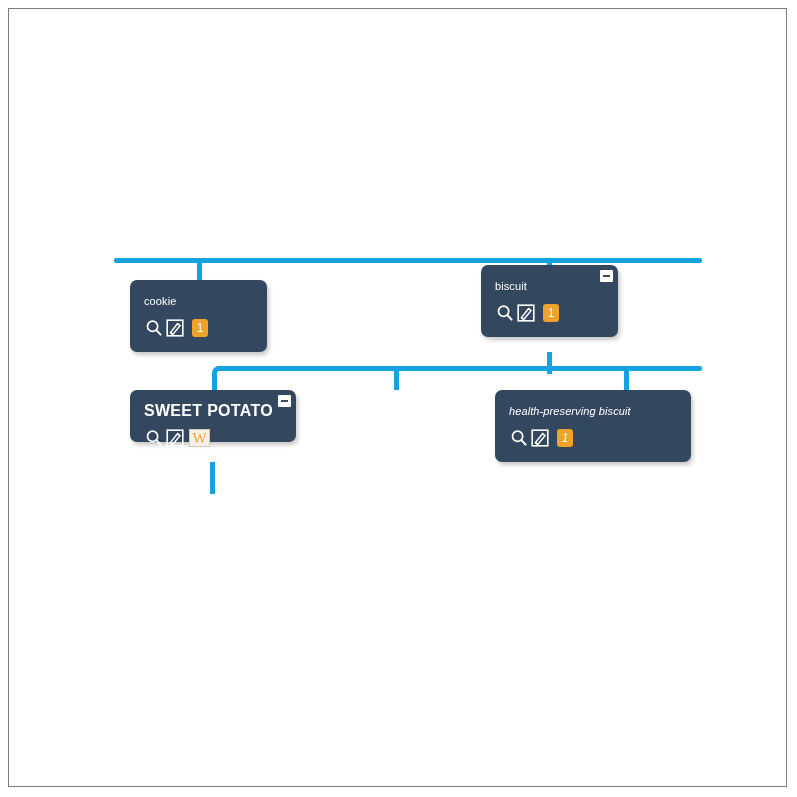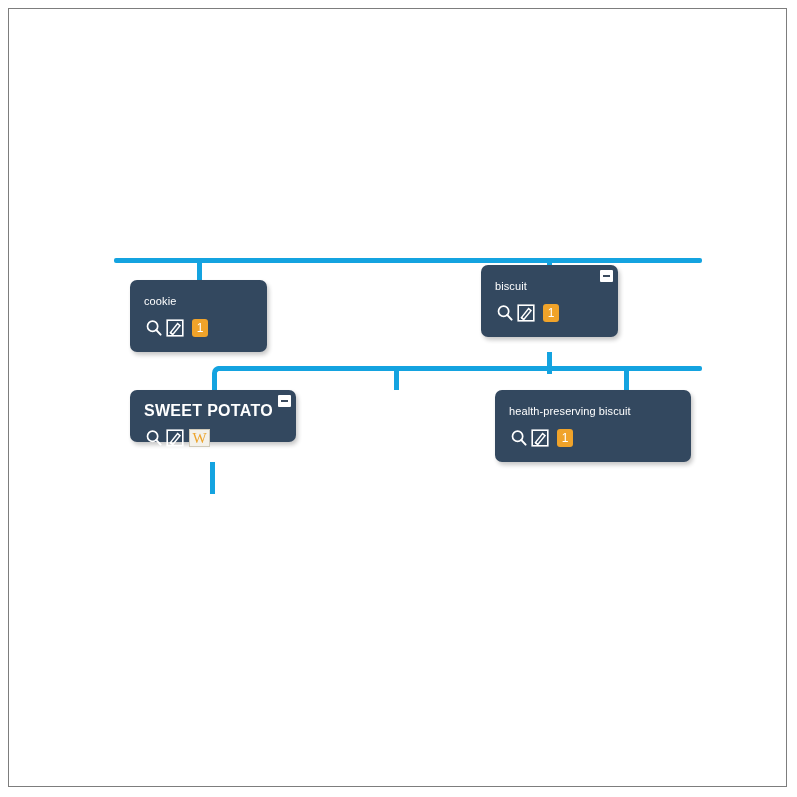--- a/index.html
+++ b/index.html
@@ -220,21 +220,21 @@
         <svg class="ic-edit" viewBox="0 0 20 20">
           <rect x="2.2" y="2.2" width="15.6" height="15.6" fill="none" stroke="#ffffff" stroke-width="1.6"></rect>
           <path d="M5.4 14.6 L12.6 5.6 L15.0 7.6 L7.8 16.5 Z" fill="none" stroke="#ffffff" stroke-width="1.5"></path>
           <line x1="5.4" y1="14.6" x2="7.8" y2="16.5" stroke="#ffffff" stroke-width="1.4"></line>
         </svg>
         <span class="ic-wiki">W</span>
       </div>
     </div>
 
 
-    <div class="node" style="left:486px; top:381px; width:196px; height:72px;">
+    <div class="node" style="left:486px; top:381px; width:196px; height:72px;font-style:italic;">
       <div class="node-title">health-preserving biscuit</div>
       <div class="node-actions">
         <svg class="ic-search" viewBox="0 0 20 20">
           <circle cx="8.6" cy="8.2" r="5.1" fill="none" stroke="#ffffff" stroke-width="1.7"></circle>
           <line x1="12.4" y1="12.1" x2="16.6" y2="16.6" stroke="#ffffff" stroke-width="2" stroke-linecap="round"></line>
         </svg>
         <svg class="ic-edit" viewBox="0 0 20 20">
           <rect x="2.2" y="2.2" width="15.6" height="15.6" fill="none" stroke="#ffffff" stroke-width="1.6"></rect>
           <path d="M5.4 14.6 L12.6 5.6 L15.0 7.6 L7.8 16.5 Z" fill="none" stroke="#ffffff" stroke-width="1.5"></path>
           <line x1="5.4" y1="14.6" x2="7.8" y2="16.5" stroke="#ffffff" stroke-width="1.4"></line>

